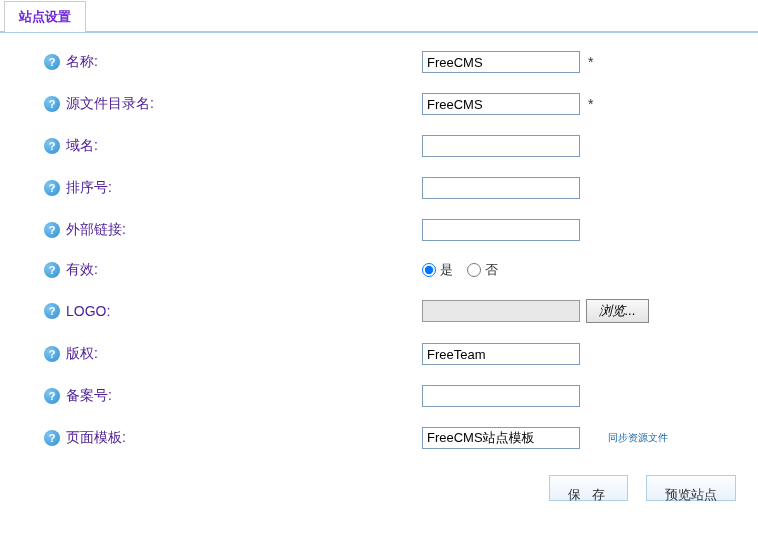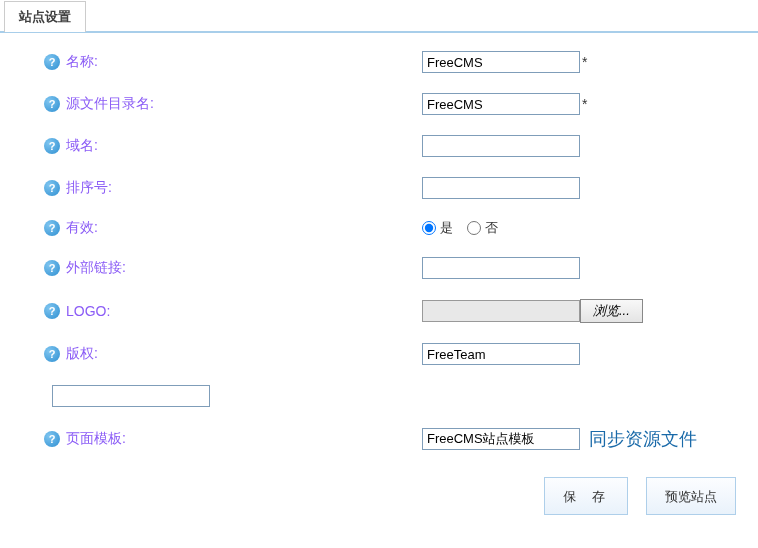--- a/index.html
+++ b/index.html
@@ -16,21 +16,21 @@
       align-items: flex-end;
       padding-left: 4px;
     }
     .tab {
       background: #fff;
       border: 1px solid #ccc;
       border-bottom: none;
       padding: 6px 14px;
       font-size: 13px;
       font-weight: bold;
-      color: #404040;
+      color: #6d28d9;
       position: relative;
       top: 1px;
     }
     .form-area {
       padding: 8px 0 0 0;
     }
     .form-row {
       display: flex;
       align-items: center;
       padding: 10px 0 10px 44px;
@@ -51,26 +51,27 @@
       margin-right: 6px;
       flex-shrink: 0;
     }
     .help-icon::before {
       content: "?";
       color: #fff;
       font-weight: bold;
       font-size: 11px;
     }
     .label-text {
-      color: #8b5cf6;
+      color: #4c1d95;
       font-size: 14px;
     }
     .input-cell {
       display: flex;
       align-items: center;
+      gap: 6px;
       padding-left: 8px;
     }
     input[type="text"] {
       width: 158px;
       height: 22px;
       border: 1px solid #7f9db9;
       padding: 0 4px;
       font-size: 13px;
       font-family: inherit;
     }
@@ -107,36 +108,36 @@
       gap: 4px;
     }
     input[type="radio"] {
       width: 14px;
       height: 14px;
       cursor: pointer;
     }
     .link-text {
       color: #1a6aa9;
       cursor: pointer;
-      font-size: 18px;
-      margin-left: 9px;
+      font-size: 10px;
+      margin-left: 22px;
     }
     .button-row {
       display: flex;
       justify-content: flex-end;
       gap: 18px;
       padding: 16px 22px 8px 0;
     }
     .action-btn {
-      height: 38px;
+      height: 26px;
       padding: 10px 18px;
       border: 1px solid #aecfea;
       background: linear-gradient(#fcfdff, #e9f2fb);
       font-size: 13px;
-      font-family: Liberation Mono, monospace;
+      font-family: Liberation Serif, serif;
       cursor: pointer;
       color: #333;
       letter-spacing: 4px;
     }
     .action-btn.secondary {
       letter-spacing: 0;
       text-align: right;
     }
   </style>
 </head>
@@ -177,20 +178,30 @@
     </div>
     <div class="input-cell">
       <input type="text" value="" style="">
     </div>
   </div>
 
   <div class="form-row">
     <div class="label-cell">
       <span class="help-icon"></span>
       <span class="label-text">排序号:</span>
+    </div>
+    <div class="input-cell">
+      <input type="text" value="" style="">
+    </div>
+  </div>
+
+  <div class="form-row">
+    <div class="label-cell">
+      <span class="help-icon"></span>
+      <span class="label-text">外部链接:</span>
     </div>
     <div class="input-cell">
       <input type="text" value="" style="">
     </div>
   </div>
 
   <div class="form-row">
     <div class="label-cell">
       <span class="help-icon"></span>
       <span class="label-text">有效:</span>
@@ -205,49 +216,43 @@
           <input type="radio" name="valid" style="">
           <span>否</span>
         </label>
       </div>
     </div>
   </div>
 
   <div class="form-row">
     <div class="label-cell">
       <span class="help-icon"></span>
-      <span class="label-text">外部链接:</span>
-    </div>
-    <div class="input-cell">
-      <input type="text" value="" style="">
-    </div>
-  </div>
-
-  <div class="form-row">
-    <div class="label-cell">
-      <span class="help-icon"></span>
       <span class="label-text">LOGO:</span>
     </div>
     <div class="input-cell">
       <span class="file-disp"></span>
       <button class="browse-btn">浏览...</button>
     </div>
   </div>
 
   <div class="form-row">
     <div class="label-cell">
       <span class="help-icon"></span>
       <span class="label-text">版权:</span>
     </div>
     <div class="input-cell">
       <input type="text" value="FreeTeam" style="">
     </div>
   </div>
 
   <div class="form-row">
+    <div class="label-cell">
+      <span class="help-icon"></span>
+      <span class="label-text">备案号:</span>
+    </div>
     <div class="input-cell">
       <input type="text" value="" style="">
     </div>
   </div>
 
   <div class="form-row">
     <div class="label-cell">
       <span class="help-icon"></span>
       <span class="label-text">页面模板:</span>
     </div>

